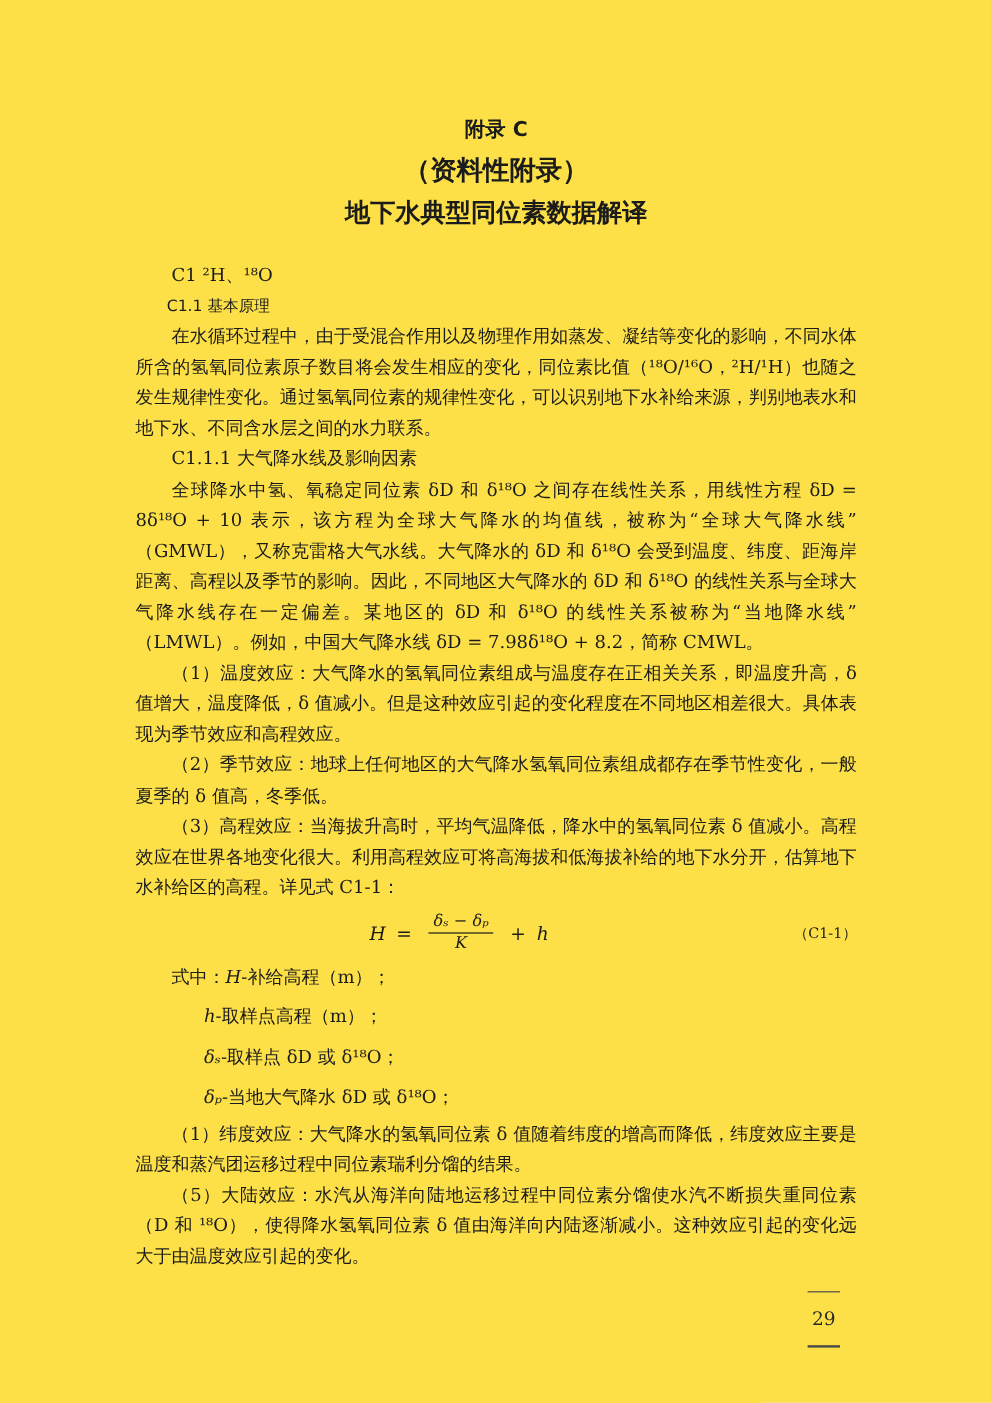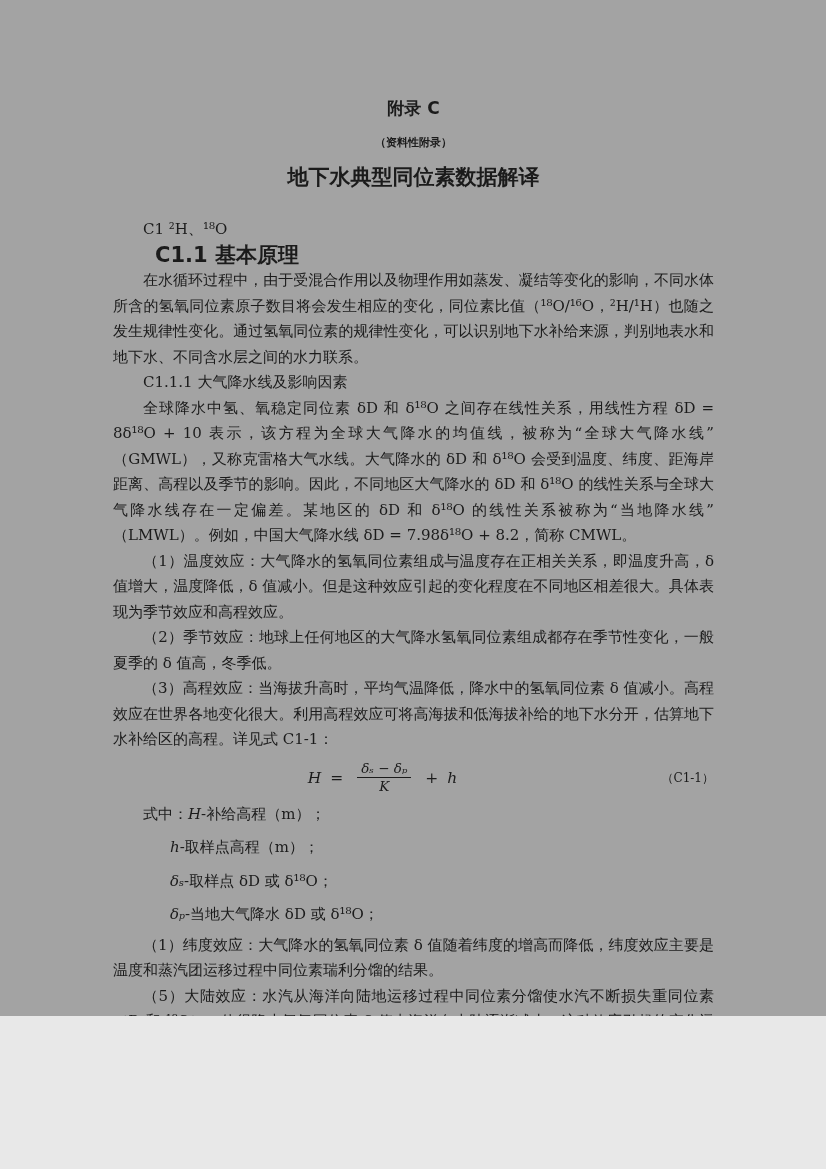--- a/index.html
+++ b/index.html
@@ -1,55 +1,55 @@
 <!DOCTYPE html>
 <html lang="zh"><head>
 <meta charset="utf-8">
 <style>
   html,body { margin:0; padding:0; background:#e8e8e8; }
   .page {
     position:relative;
-    width:826px; height:1016px;
+    width:826px; height:1169px;
     margin:0 auto;
-    background:#a3a3a3;
+    background:#fde047;
     color:#1b1b1b;
     font-family:"DejaVu Serif","Liberation Serif",serif;
     overflow:hidden;
   }
   .content {
     position:absolute;
     left:113px; top:97px;
     width:601px;
   }
   
   .doc-title {
     text-align:center;
     font-family:"DejaVu Sans","Liberation Sans",sans-serif;
     font-weight:bold;
     font-size:17px;
     line-height:22px;
     margin:0;
   }
   .doc-title.t1 { margin-bottom:13px; }
-  .doc-title.t2 { margin-bottom:12px; font-size:11px; }
+  .doc-title.t2 { margin-bottom:12px; font-size:22px; }
   .doc-title.t3 { font-size:21px; }
   
   .body-text {
     margin-top:29px;
     font-size:15px;
     line-height:25.5px;
     text-align:justify;
   }
   .body-text p { margin:0; text-indent:2em; }
   .h-c1 { text-indent:2em; }
   .h-c11 {
     text-indent:2em;
-    font-weight:bold;
+    font-weight:normal;
     font-family:"DejaVu Sans","Liberation Sans",sans-serif;
-    font-size:21px;
+    font-size:13px;
   }
   .h-c111 { text-indent:2em; }
   
   .formula-row {
     display:flex;
     align-items:center;
     margin:7px 0 4px 0;
     text-indent:0;
   }
   .formula { flex:1; text-align:center; font-size:15.5px; }

